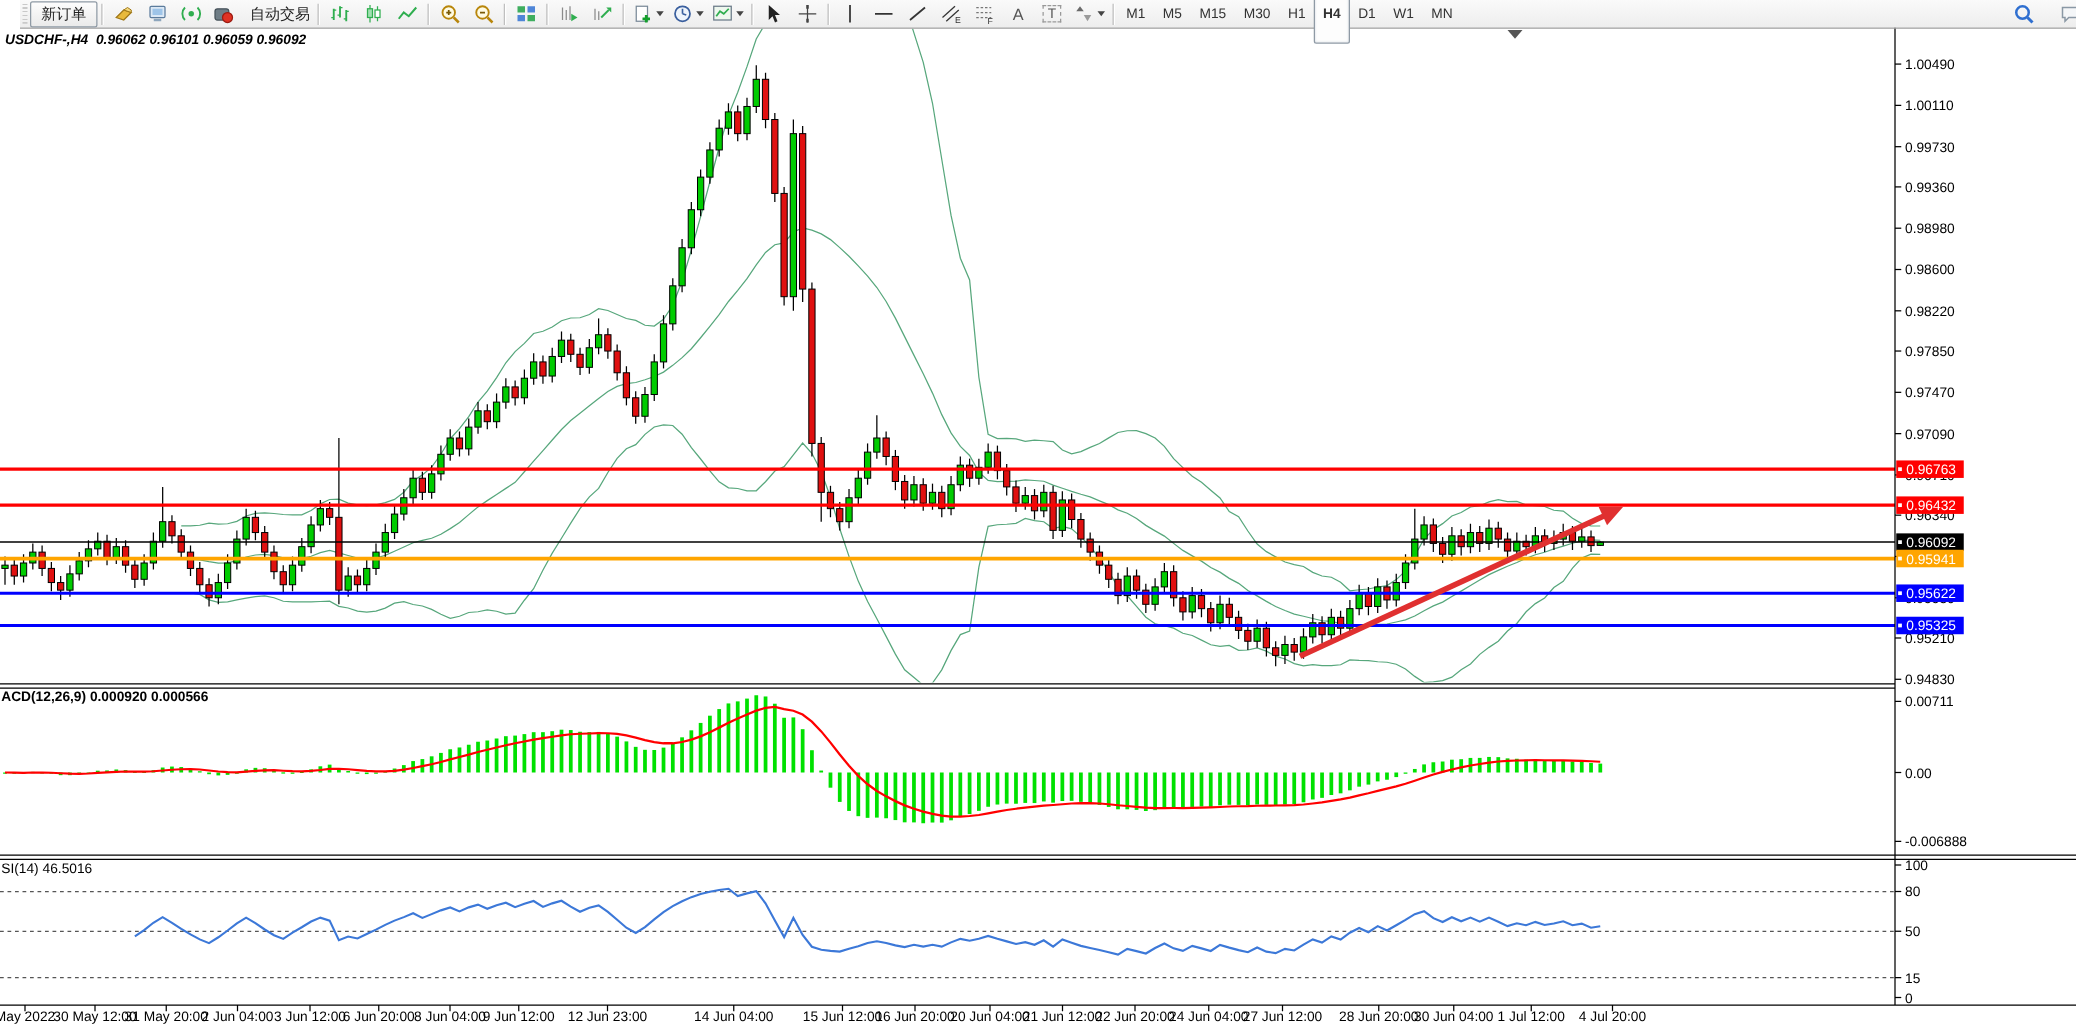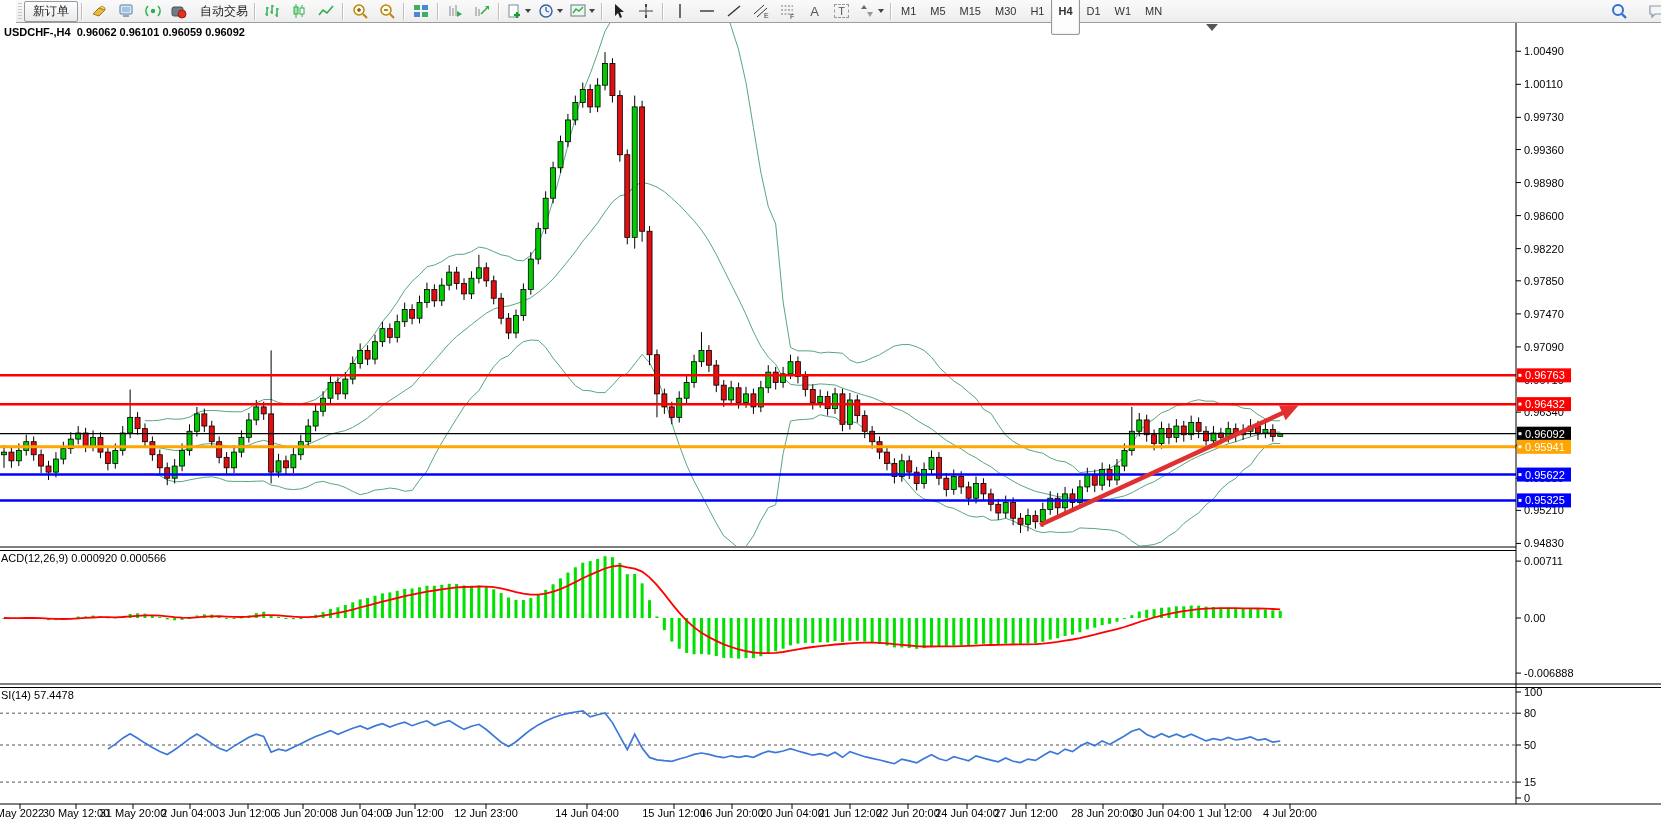--- a/index.html
+++ b/index.html
@@ -15,22 +15,22 @@
   .tb-label{margin-left:13px;font-size:12px;}
   .tf-btn{height:18px;padding:14px 6px;display:flex;align-items:center;font-size:11px;color:#333;border:1px solid transparent;border-radius:2px;}
   .tf-btn.active{background:#fdfdfd;border:1px solid #8f9aa5;box-shadow:inset 0 0 2px #cfd6dd;font-weight:bold;}
   .caret{width:0;height:0;border-left:3px solid transparent;border-right:3px solid transparent;border-top:4px solid #444;margin-left:2px;}
   .tb-right{margin-left:auto;display:flex;align-items:center;margin-right:8px;}
   .badge{position:absolute;top:-5px;right:-7px;background:#e03224;color:#fff;border-radius:50%;width:13px;height:13px;
     font-size:9px;font-weight:bold;display:flex;align-items:center;justify-content:center;}
   .chat-wrap{position:relative;margin-left:10px;}
   
   .overlay-label{position:absolute;z-index:4;font-size:11px;color:#000;white-space:pre;}
-  #chart-title{left:4px;top:26px;font-weight:bold;}
-  #macd-label{left:1px;top:552px;}
+  #chart-title{left:4px;top:26px;font-weight:bold;font-style:italic;}
+  #macd-label{left:1px;top:552px;font-weight:bold;}
   #rsi-label{left:1px;top:689px;}
   svg text{font-family:"Liberation Sans",sans-serif;}
 </style>
 </head>
 <body>
 
 <div class="toolbar">
   <div class="tb-grip"></div>
   <div class="tb-btn tb-text-btn">
       <span>新订单</span>
@@ -950,13 +950,13 @@
       <text x="1163" y="817" font-size="11" fill="#000" text-anchor="middle">30 Jun 04:00</text>
       <line x1="1225" y1="804" x2="1225" y2="809" stroke="#000"></line>
       <text x="1225" y="817" font-size="11" fill="#000" text-anchor="middle">1 Jul 12:00</text>
       <line x1="1290" y1="804" x2="1290" y2="809" stroke="#000"></line>
       <text x="1290" y="817" font-size="11" fill="#000" text-anchor="middle">4 Jul 20:00</text>
     </g>
   </svg>
 
 <div class="overlay-label" id="chart-title"><span>USDCHF-,H4</span>&nbsp;&nbsp;<span>0.96062 0.96101 0.96059 0.96092</span></div>
 <div class="overlay-label" id="macd-label">ACD(12,26,9) 0.000920 0.000566</div>
-<div class="overlay-label" id="rsi-label">SI(14) 57.4478</div>
+<div class="overlay-label" id="rsi-label">SI(14) 46.5016</div>
 
 </body></html>

